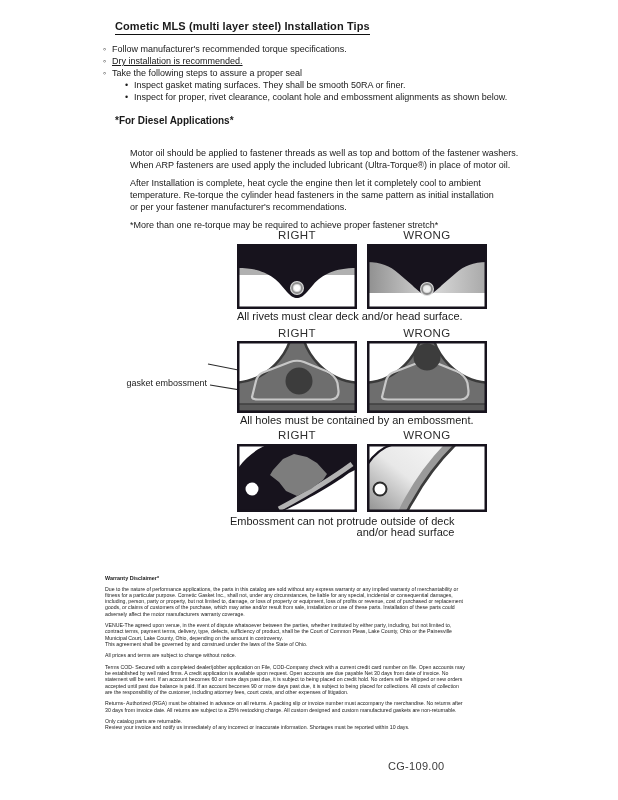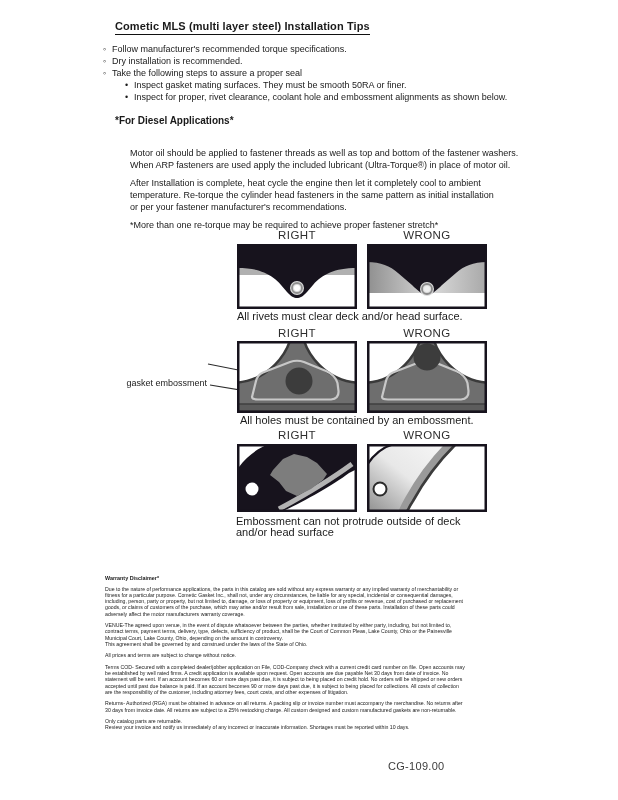--- a/index.html
+++ b/index.html
@@ -29,28 +29,28 @@
 </head>
 <body>
 
 <div class="page">
 
   <h1 class="abs title" style="left:115px; top:20px;">Cometic MLS (multi layer steel) Installation Tips</h1>
 
   <div class="bullet-row" style="top:44px;">
     <span class="glyph">◦</span><span>Follow manufacturer's recommended torque specifications.</span>
   </div>
-  <div class="bullet-row" style="top:56px;">
+  <div class="bullet-row" style="top:56px;text-decoration:underline;">
     <span class="glyph">◦</span><span>Dry installation is recommended.</span>
   </div>
   <div class="bullet-row" style="top:68px;">
     <span class="glyph">◦</span><span>Take the following steps to assure a proper seal</span>
   </div>
   <div class="bullet-row sub" style="top:80px;">
-    <span class="glyph">•</span><span>Inspect gasket mating surfaces.  They must be smooth 50RA or finer.</span>
+    <span class="glyph">•</span><span>Inspect gasket mating surfaces.  They shall be smooth 50RA or finer.</span>
   </div>
   <div class="bullet-row sub" style="top:92px;">
     <span class="glyph">•</span><span>Inspect for proper, rivet clearance, coolant hole and embossment alignments as shown below.</span>
   </div>
 
   <h2 class="abs h2" style="left:115px; top:115px;">*For Diesel Applications*</h2>
   <p class="abs para" style="left:115px; top:132px;">Motor oil should be applied to fastener threads as well as top and bottom of the fastener washers.
 When ARP fasteners are used apply the included lubricant (Ultra-Torque®) in place of motor oil.</p>
   <p class="abs para" style="left:115px; top:162px;">After Installation is complete, heat cycle the engine then let it completely cool to ambient
 temperature. Re-torque the cylinder head fasteners in the same pattern as initial installation
@@ -163,21 +163,21 @@
       </defs>
       <rect width="120" height="68" fill="#ffffff"></rect>
       <path d="M27,0 H84 C70,14 53,36 42,56 Q38,63 36,68 H0 V21 C7,10 16,3 27,0 Z" fill="url(#g3)"></path>
       <path d="M0,21 C7,10 16,3 27,0" fill="none" stroke="#17131d" stroke-width="2.2"></path>
       <path d="M84,0 C70,14 53,36 42,56 Q38,63 36,68" fill="none" stroke="#9a9a9a" stroke-width="9"></path>
       <path d="M88,1 C74,15 57,37 46,57 Q42,63 40,68" fill="none" stroke="#3b3b3b" stroke-width="2.6"></path>
       <circle cx="13" cy="45" r="6.5" fill="#ffffff" stroke="#2b2b2b" stroke-width="2"></circle>
       <rect x="1.25" y="1.25" width="117.5" height="65.5" fill="none" stroke="#17131d" stroke-width="2.5"></rect>
     </svg>
   </div>
-  <div class="abs caption" style="left:236px; top:516px;">Embossment can not protrude outside of deck
+  <div class="abs caption" style="left:230px; top:516px;text-align:right;">Embossment can not protrude outside of deck
 and/or head surface</div>
 
   <div class="abs disc" style="left:105px; top:575px;">
     <h3>Warranty Disclaimer*</h3>
     <p>Due to the nature of performance applications, the parts in this catalog are sold without any express warranty or any implied warranty of merchantability or
 fitness for a particular purpose.  Cometic Gasket Inc., shall not, under any circumstances, be liable for any special, incidental or consequential damages,
 including, person, party or property, but not limited to, damage, or loss of property or equipment, loss of profits or revenue, cost of purchased or replacement
 goods, or claims of customers of the purchase, which may arise and/or result from sale, installation or use of these parts.  Installation of these parts could
 adversely affect the motor manufacturers warranty coverage.</p>
     <p>VENUE-The agreed upon venue, in the event of dispute whatsoever between the parties, whether instituted by either party, including, but not limited to,

